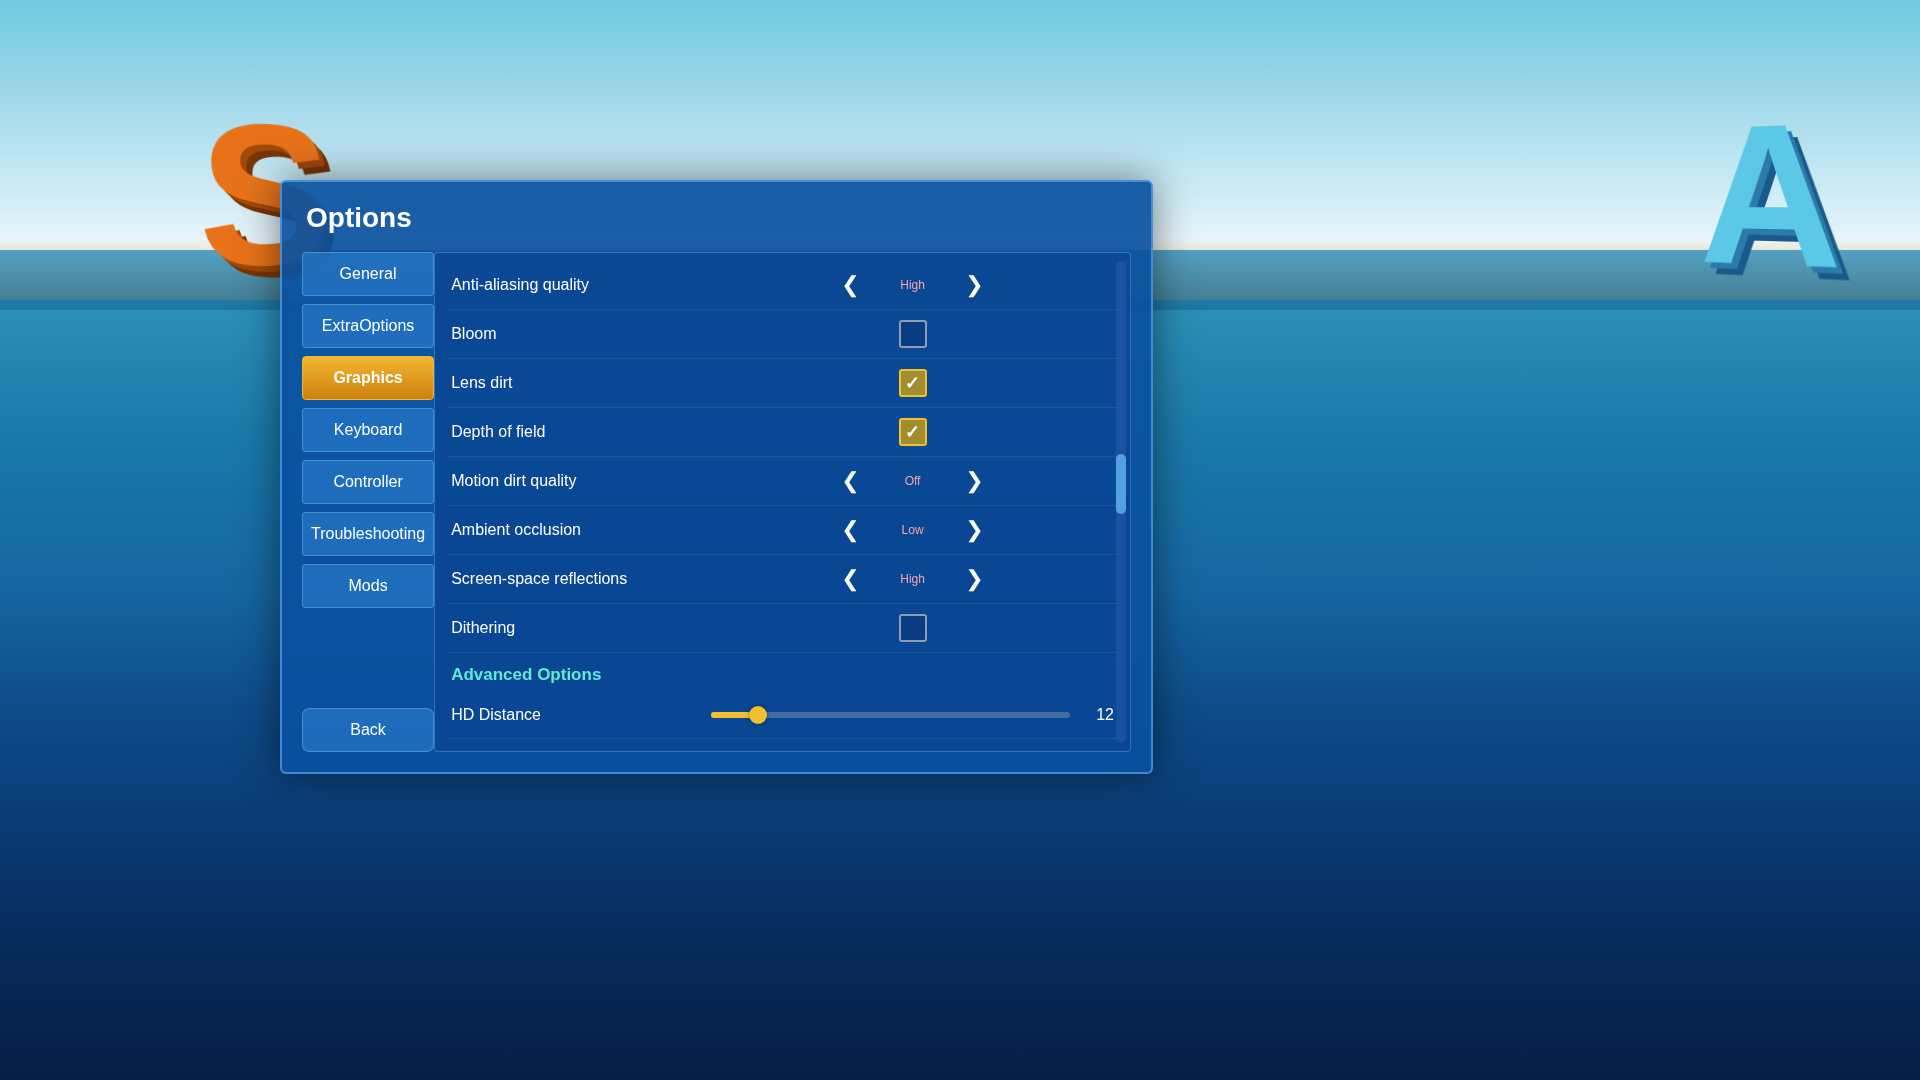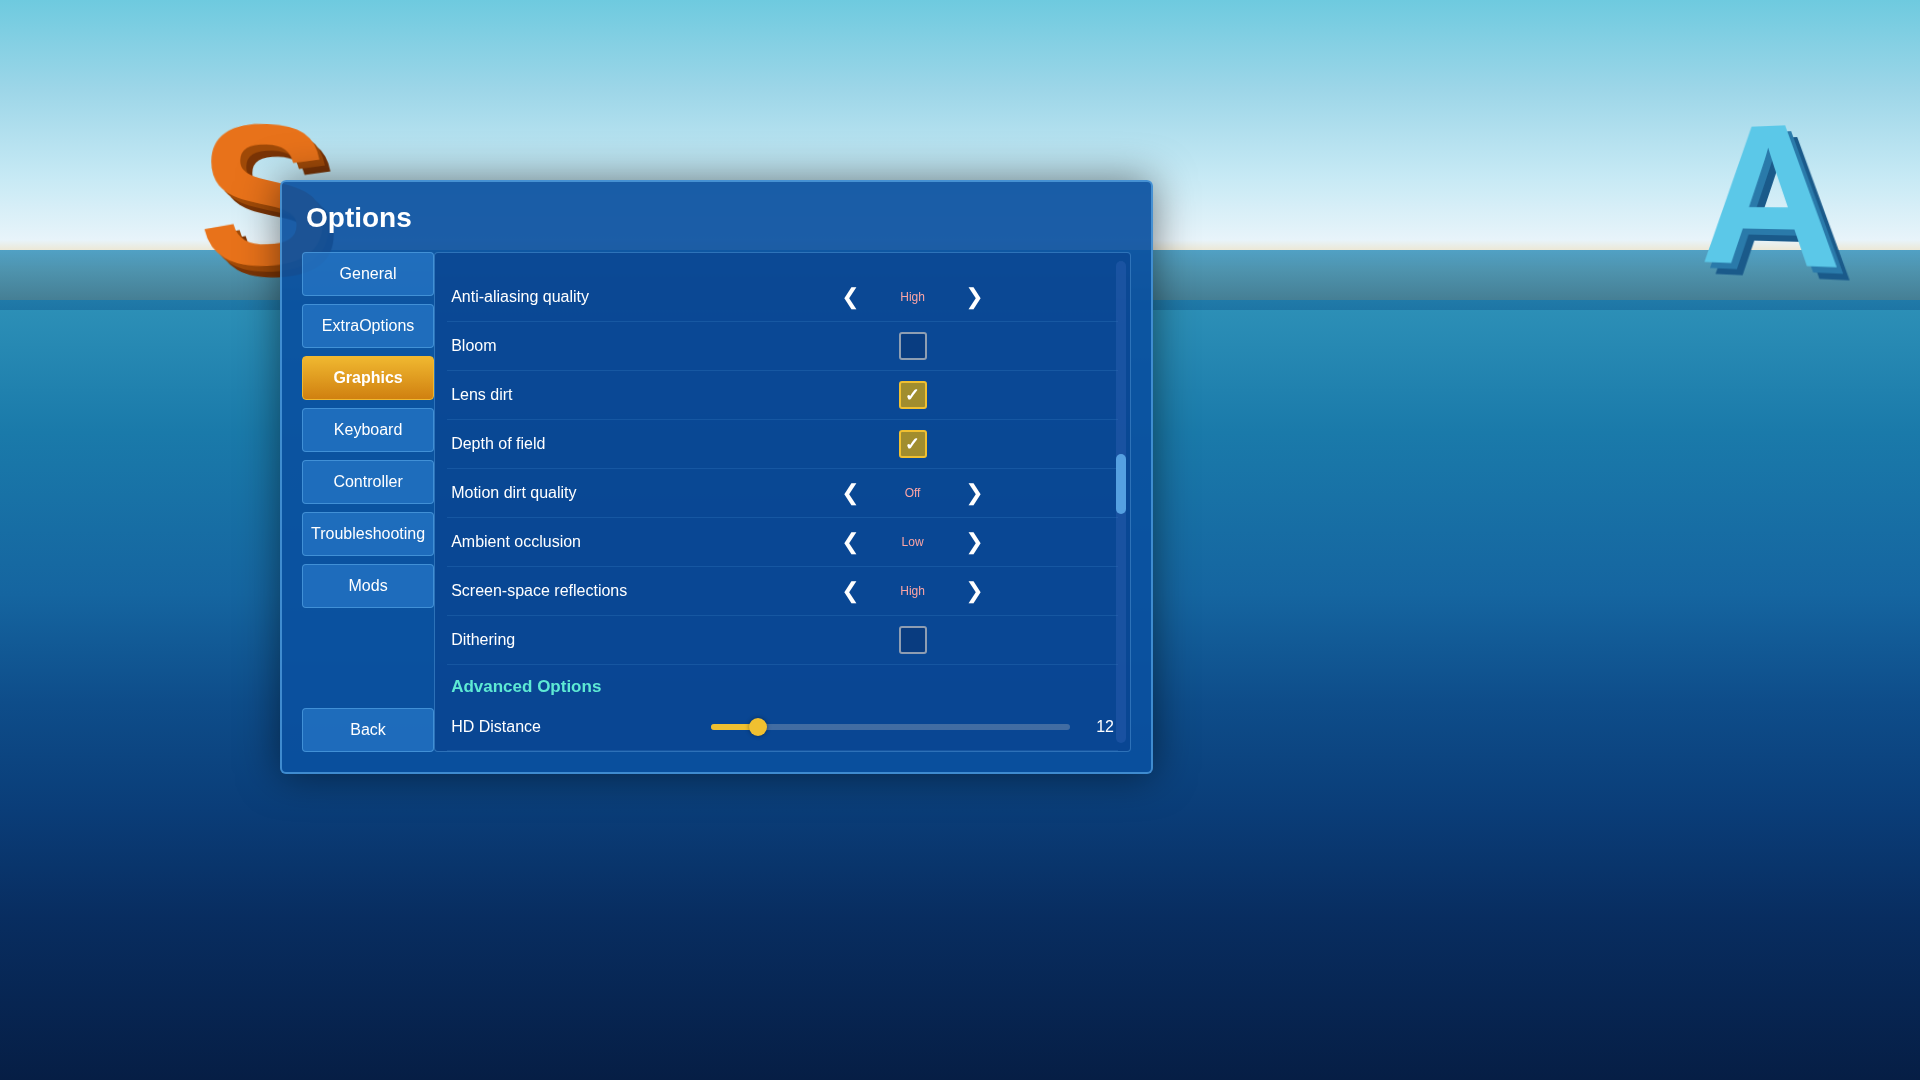--- a/index.html
+++ b/index.html
@@ -115,29 +115,30 @@
 
     .nav-btn.active {
       background: linear-gradient(180deg, #f0b830 0%, #d08010 100%);
       border-color: #f0b830;
       color: white;
       font-weight: bold;
     }
 
     .nav-btn.back-btn {
       background: rgba(40, 120, 200, 0.7);
+      border-radius: 7px;
     }
 
     
     .content-panel {
       flex: 1;
       background: rgba(10, 65, 140, 0.6);
       border: 1px solid rgba(100, 180, 240, 0.4);
       border-radius: 4px;
-      padding: 20px 12px;
+      padding: 8px 12px;
       position: relative;
       overflow: hidden;
       max-height: 500px;
     }
 
     .settings-list {
       display: flex;
       flex-direction: column;
       gap: 0;
     }

